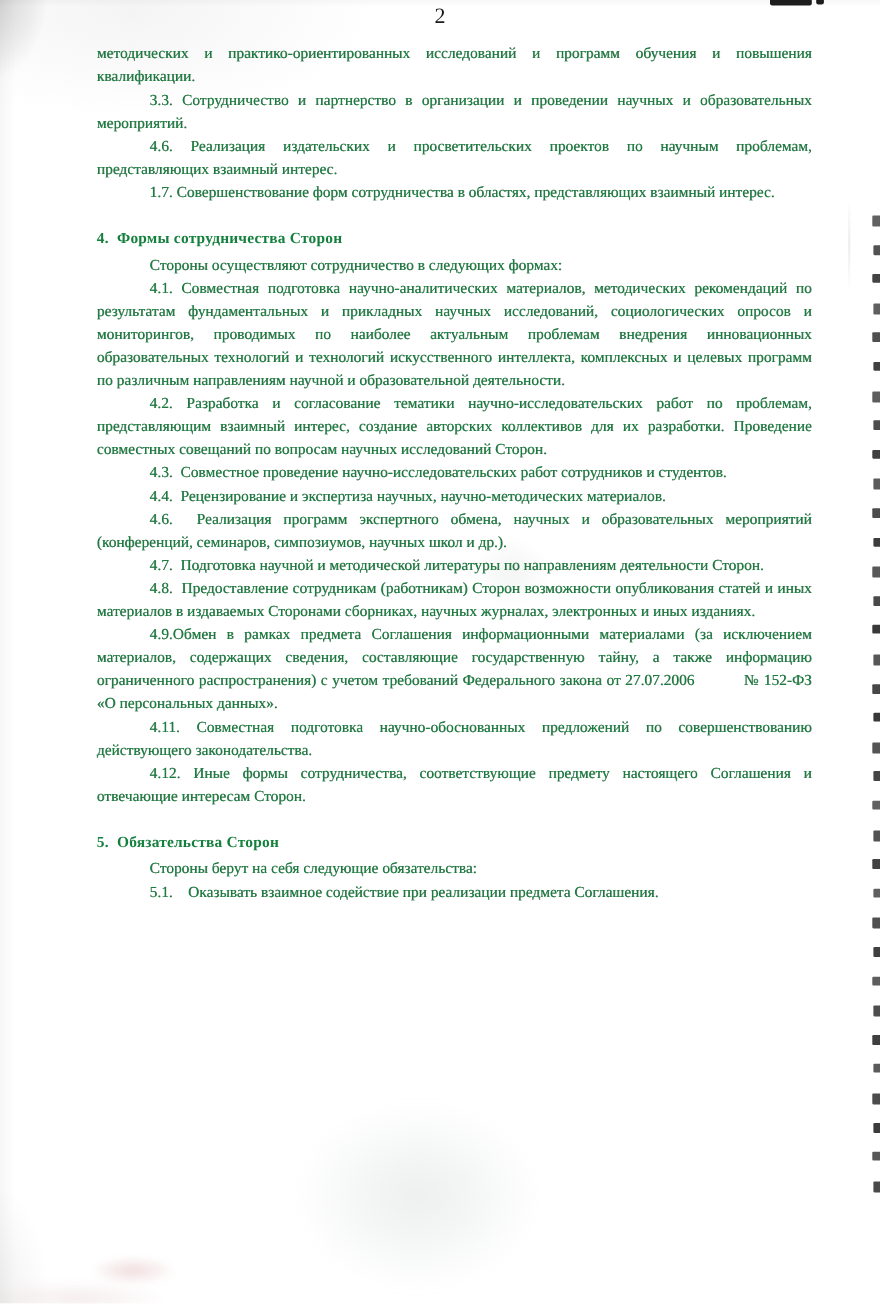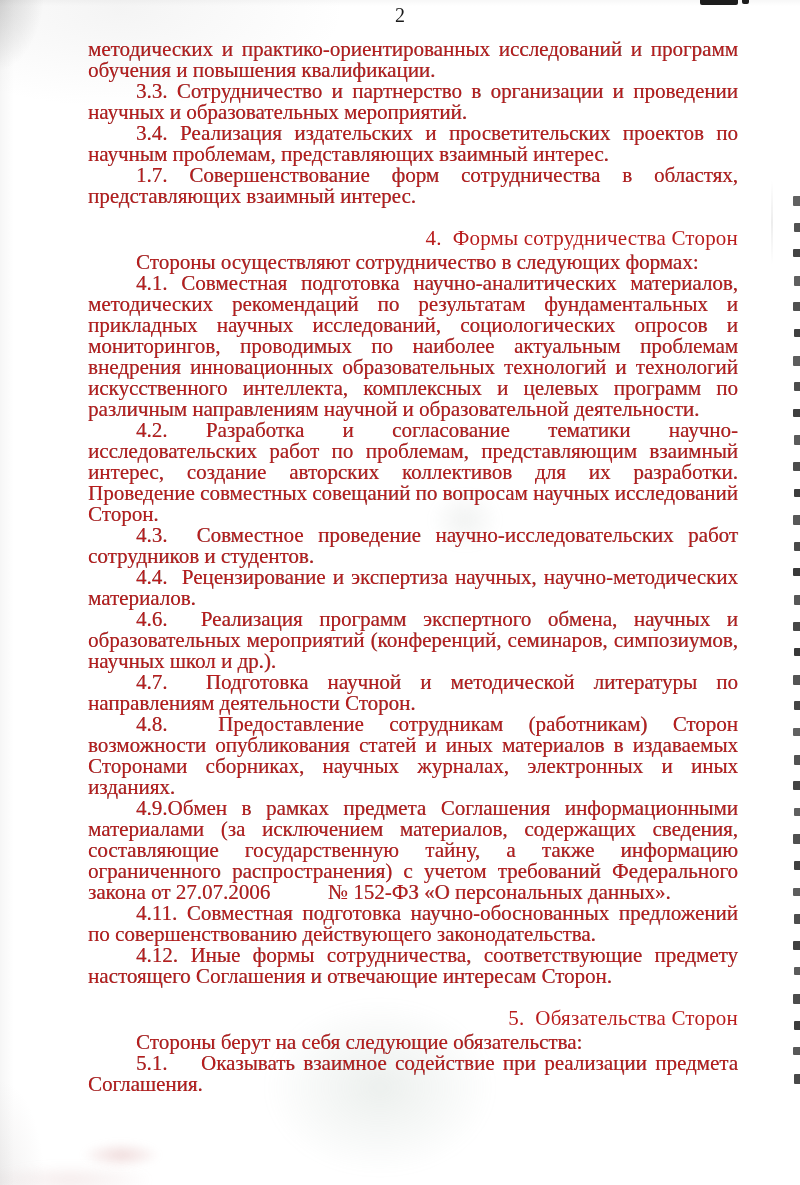--- a/index.html
+++ b/index.html
@@ -49,27 +49,27 @@
   .top-dash.a{left:700px;width:38px;}
   .top-dash.b{left:742px;width:7px;height:4px;}
 
   .page-number{
     position:absolute;top:4px;left:0;width:800px;
     text-align:center;font-size:20px;color:#1a1a1a;
   }
 
   .doc-text{
     position:absolute;left:88px;top:39px;width:650px;
-    font-size:21px;line-height:21px;color:#b91c1c;
+    font-size:14px;line-height:21px;color:#15803d;
     text-align:justify;
   }
   .doc-text p{margin:0;text-indent:48px;text-shadow:0.35px 0 0 rgba(25,25,25,0.55);}
   .doc-text p.noindent{text-indent:0;}
   .doc-text .heading{
-    font-weight:normal;text-align:right;text-indent:0;
+    font-weight:bold;text-align:left;text-indent:0;
     margin:21px 0 3px 0;letter-spacing:0.2px;
   }
 
   .edge-dash{
     position:absolute;right:0;background:#242424;border-radius:1px 0 0 1px;
     pointer-events:none;
   }
 </style>
 </head>
 <body>
@@ -81,21 +81,21 @@
 <div class="smudge smudge-pink2"></div>
 <div class="crease-line"></div>
 <div class="top-dash a"></div>
 <div class="top-dash b"></div>
 
 <div class="page-number">2</div>
 
 <div class="doc-text">
     <p class="noindent">методических и практико-ориентированных исследований и программ обучения и повышения квалификации.</p>
     <p class="">3.3. Сотрудничество и партнерство в организации и проведении  научных и образовательных мероприятий.</p>
-    <p class="">3.4. Реализация издательских и просветительских проектов по научным проблемам, представляющих взаимный интерес.</p>
+    <p class="">4.6. Реализация издательских и просветительских проектов по научным проблемам, представляющих взаимный интерес.</p>
     <p class="">1.7. Совершенствование форм сотрудничества в областях, представляющих взаимный интерес.</p>
     <div class="heading">4.&nbsp;&nbsp;Формы сотрудничества Сторон</div>
     <p class="">Стороны осуществляют сотрудничество в следующих формах:</p>
     <p class="">4.1.&nbsp;Совместная подготовка научно-аналитических материалов, методических рекомендаций по результатам фундаментальных и прикладных научных исследований, социологических опросов и мониторингов, проводимых по наиболее актуальным проблемам внедрения инновационных образовательных технологий и технологий искусственного интеллекта, комплексных и целевых программ по различным направлениям научной и образовательной деятельности.</p>
     <p class="">4.2.&nbsp;Разработка и согласование тематики научно-исследовательских работ по проблемам, представляющим взаимный интерес, создание авторских коллективов для их разработки. Проведение совместных совещаний по вопросам научных исследований Сторон.</p>
     <p class="">4.3.&nbsp;&nbsp;Совместное проведение научно-исследовательских работ сотрудников и студентов.</p>
     <p class="">4.4.&nbsp;&nbsp;Рецензирование и экспертиза научных, научно-методических материалов.</p>
     <p class="">4.6.&nbsp;&nbsp;Реализация программ экспертного обмена, научных и образовательных мероприятий (конференций, семинаров, симпозиумов, научных школ и др.).</p>
     <p class="">4.7.&nbsp;&nbsp;Подготовка научной и методической литературы по направлениям деятельности Сторон.</p>
     <p class="">4.8.&nbsp;&nbsp;Предоставление сотрудникам (работникам) Сторон возможности опубликования статей и иных материалов в издаваемых Сторонами сборниках, научных журналах, электронных и иных изданиях.</p>

